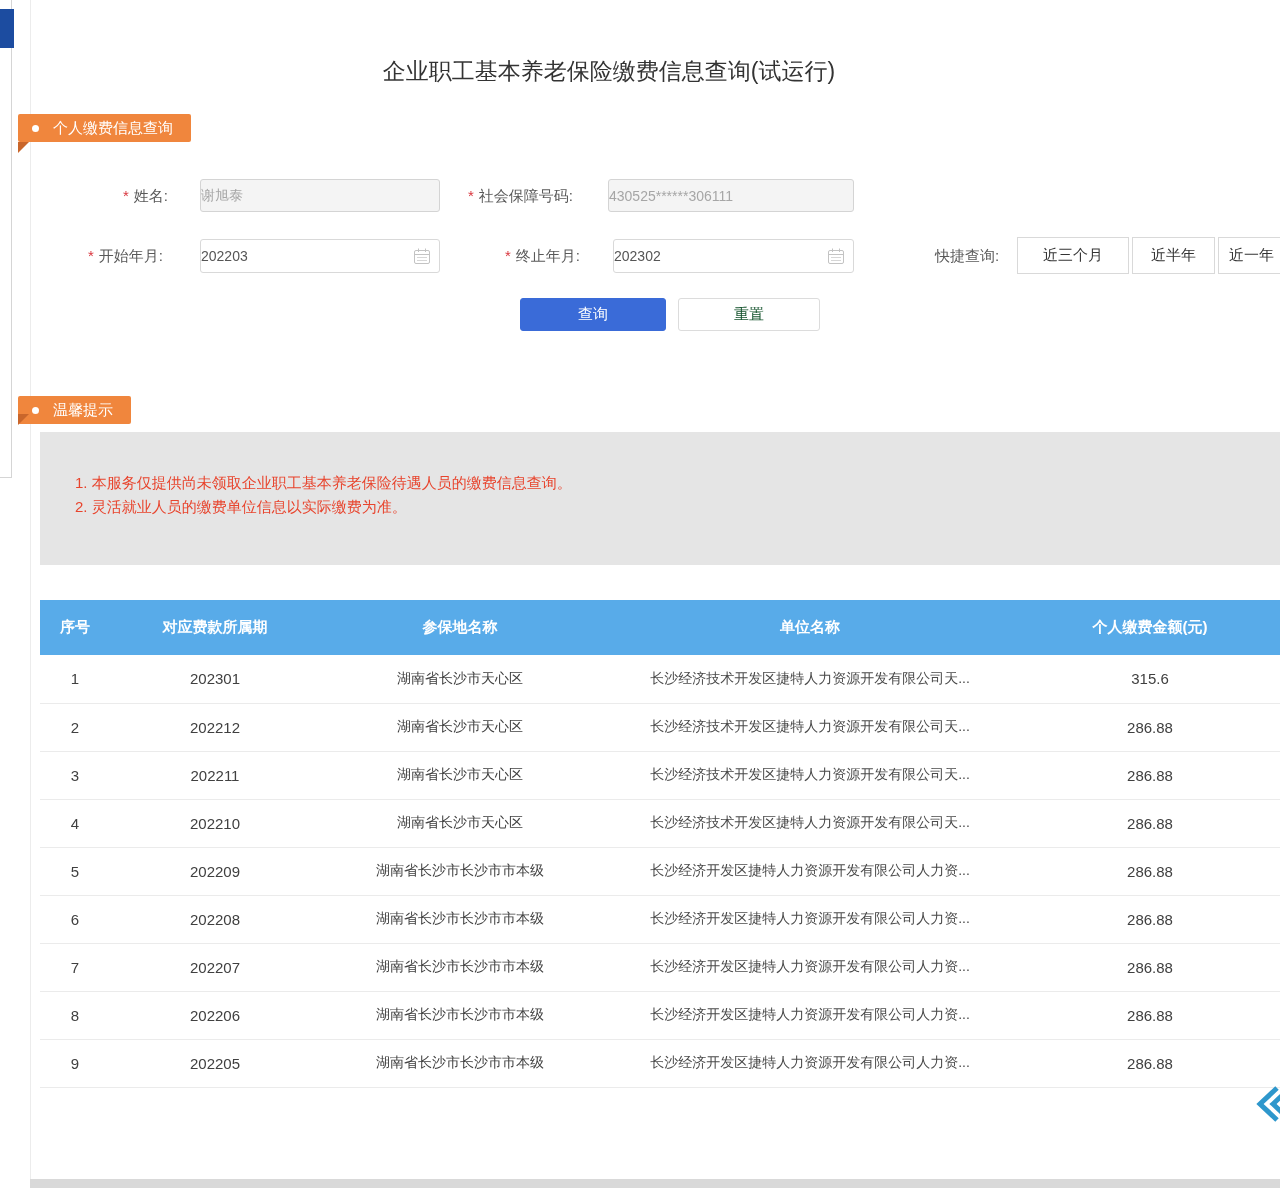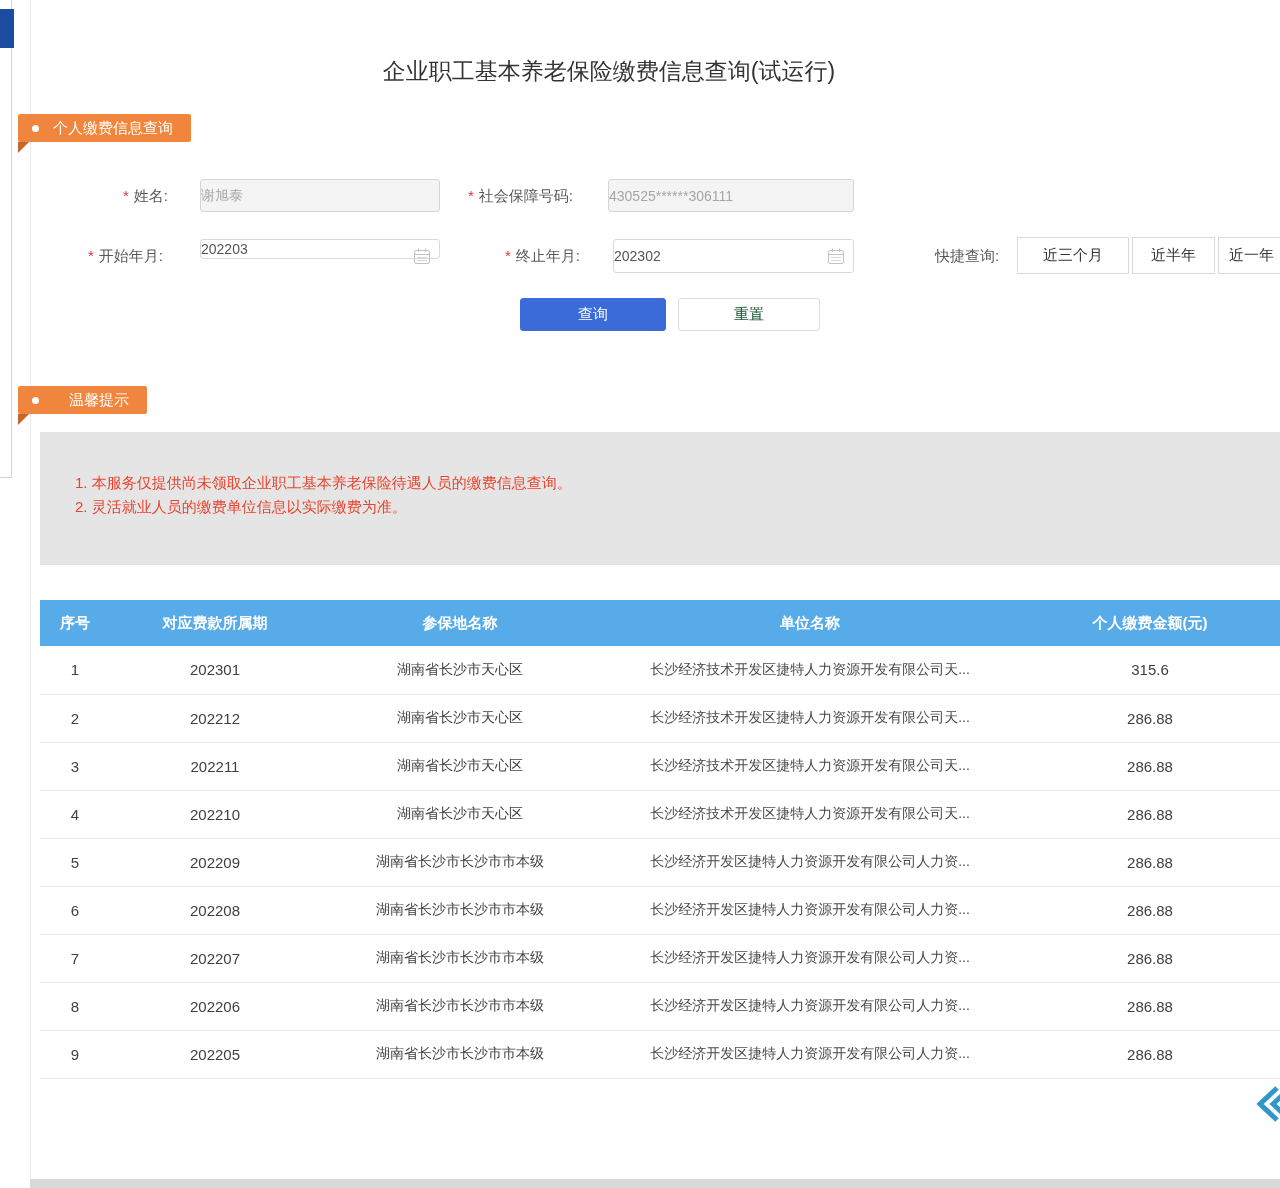--- a/index.html
+++ b/index.html
@@ -14,21 +14,21 @@
   .panel-edge  { position:absolute; left:30px; top:0; width:1px; height:1180px; background:#ececec; }
 
   .title { position:absolute; left:30px; top:56px; width:1158px; text-align:center;
            font-size:23px; font-weight:400; color:#333; }
 
   
   .ribbon { position:absolute; left:18px; height:28px; background:#f0863d; color:#fff;
             font-size:15px; display:flex; align-items:center; padding:0 18px 0 14px; border-radius:2px; }
   .ribbon .dot { width:7px; height:7px; border-radius:50%; background:#fff; margin-right:14px; display:inline-block; }
   .ribbon1 { top:114px; }
-  .ribbon2 { top:386px;gap:16px; }
+  .ribbon2 { top:396px; }
   .fold { position:absolute; left:18px; width:11px; height:11px; background:#c9662b;
           clip-path:polygon(0 0,100% 0,0 100%); }
   .fold1 { top:142px; }
   .fold2 { top:414px; }
 
   
   .req { color:#d9363e; font-size:15px; margin-right:5px; }
   .flabel { position:absolute; font-size:15px; color:#595959; white-space:nowrap; }
   .lbl-name  { left:123px; top:187px; }
   .lbl-ssn   { left:468px; top:187px; }
@@ -36,41 +36,41 @@
   .lbl-end   { left:505px; top:247px; }
   .lbl-quick { left:935px; top:247px; }
 
   .input-wrap { position:absolute; }
   .ipt { width:100%; height:100%; border:1px solid #d9d9d9; border-radius:3px;
          font-size:14px; padding:0 0; font-family:inherit; outline:none; }
   .ipt.disabled { background:#f4f4f4; color:#a6a6a6; border-color:#d4d4d4; }
   .ipt.date { background:#fff; color:#555; padding-right:34px; }
   .wrap-name  { left:200px; top:179px; width:240px; height:33px; }
   .wrap-ssn   { left:608px; top:179px; width:246px; height:33px; }
-  .wrap-start { left:200px; top:239px; width:240px; height:20px; }
+  .wrap-start { left:200px; top:239px; width:240px; height:34px; }
   .wrap-end   { left:613px; top:239px; width:241px; height:34px; }
   .cal-icon { position:absolute; right:8px; top:7px; pointer-events:none; }
 
   .quick-group { position:absolute; left:1017px; top:237px; display:flex; gap:3px; }
   .quick-btn { height:37px; background:#fff; border:1px solid #d9d9d9; font-size:15px; color:#333;
                display:flex; align-items:center; justify-content:center; cursor:pointer; font-family:inherit; }
   .qb0 { width:112px; } .qb1 { width:83px; } .qb2 { width:67px; }
 
   .btn { position:absolute; height:33px; font-size:15px; border-radius:3px; cursor:pointer; font-family:inherit; }
   .btn-query { left:520px; top:298px; width:146px; background:#3a6bd8; border:1px solid #3a6bd8; color:#fff; }
   .btn-reset { left:678px; top:298px; width:142px; background:#fff; border:1px solid #dcdcdc; color:#14532d; }
 
   
   .tips-box { position:absolute; left:40px; top:432px; width:1240px; height:133px; background:#e5e5e5; }
   .tips-line { position:absolute; left:35px; font-size:15px; color:#e8442d; white-space:nowrap; }
   .tl0 { top:42px; } .tl1 { top:66px; }
 
   
   .data-table { position:absolute; left:40px; top:600px; width:1240px; border-collapse:collapse; table-layout:fixed; }
-  .data-table th { background:#58abe9; color:#fff; font-size:15px; font-weight:700; height:46px; text-align:center; }
+  .data-table th { background:#58abe9; color:#fff; font-size:15px; font-weight:700; height:55px; text-align:center; }
   .data-table td { height:48px; text-align:center; font-size:15px; color:#404040;
                    border-bottom:1px solid #ebebeb; background:#fff; overflow:hidden; white-space:nowrap; }
   .data-table td:nth-child(4) { font-size:14px; color:#4a4a4a; }
   .data-table td:nth-child(3) { font-size:14px; }
 
   .collapse-icon { position:absolute; left:1252px; top:1083px; }
 
   .bottom-bar { position:absolute; left:30px; top:1179px; width:1250px; height:9px; background:#d9d9d9; }
 </style>
 </head>

